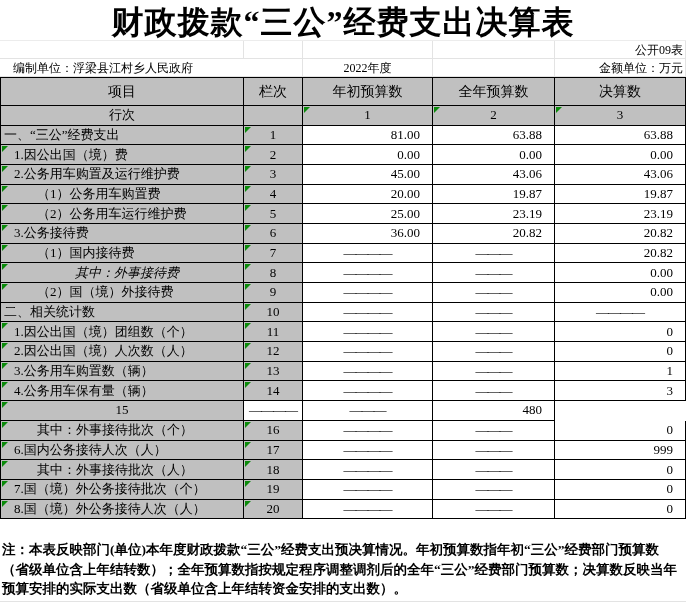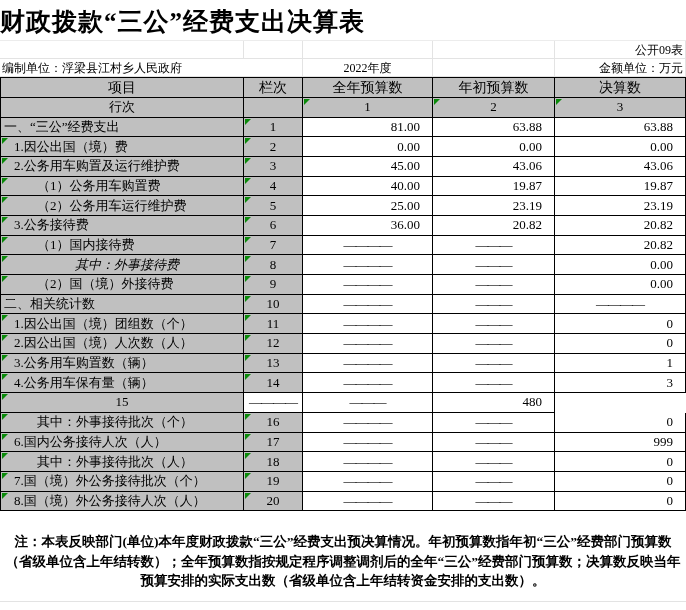--- a/index.html
+++ b/index.html
@@ -5,52 +5,52 @@
   html,body{margin:0;padding:0;}
   body{
     width:686px;height:610px;overflow:hidden;background:#fff;color:#000;
     font-family:"Liberation Serif","DejaVu Serif",serif;
     position:relative;
   }
   .page{position:relative;width:686px;height:610px;}
 
   
   .title{
-    height:40px;line-height:44px;
-    font-size:25px;font-weight:bold;letter-spacing:1px;white-space:nowrap;
+    height:40px;line-height:44px;text-align:center;
+    font-size:32px;font-weight:bold;letter-spacing:1px;white-space:nowrap;
   }
 
   
   .meta-grid{
     display:grid;grid-template-columns:244px 59px 130px 122px 131px;
     height:18px;line-height:18px;font-size:12px;
   }
   .meta-grid .mcell{
     box-sizing:border-box;border-right:1px solid #e3e3e3;border-bottom:1px solid #e3e3e3;
     overflow:hidden;white-space:nowrap;
   }
   .meta1{border-top:1px solid #ececec;}
   .m-span2{grid-column:1 / 3;}
   .m-right{text-align:right;padding-right:2px;}
   .m-center{text-align:center;}
-  .m-left{padding-left:2px;}
+  .m-left{padding-left:13px;}
 
   
   .tbl{
     box-sizing:border-box;border-top:1px solid #000;border-left:1px solid #000;
     width:686px;
   }
   .row{display:grid;grid-template-columns:243px 59px 130px 122px 131px;}
   .cell{
     position:relative;box-sizing:border-box;
     border-right:1px solid #000;border-bottom:1px solid #000;
     display:flex;align-items:center;
     font-size:13px;white-space:nowrap;overflow:hidden;
   }
-  .hdr-row{height:20px;}
+  .hdr-row{height:28px;}
   .hdr-row .cell{justify-content:center;font-size:14px;background:var(--gray,#c0c0c0);}
   .hangci-row{height:19.5px;}
   .hangci-row .cell{justify-content:center;background:var(--gray,#c0c0c0);}
   #rows .row{height:19.7px;}
   .label-cell{background:var(--gray,#c0c0c0);justify-content:flex-start;}
   .no-cell{background:var(--gray,#c0c0c0);justify-content:center;}
   .ind0{padding-left:3px;}
   .ind1{padding-left:13px;}
   .ind2{padding-left:36px;}
   .ind3{padding-left:74px;font-style:italic;}
@@ -61,21 +61,21 @@
   
   .tri::before{
     content:"";position:absolute;top:1px;left:1px;width:0;height:0;
     border-top:6px solid var(--green,#0a8a0a);
     border-right:6px solid transparent;
   }
 
   
   .footnote{
     margin-top:21px;padding:0 2px;
-    font-size:13.5px;font-weight:bold;line-height:19.5px;text-align:center;
+    font-size:13.5px;font-weight:bold;line-height:19.5px;
   }
   .hairline{
     position:absolute;left:0;top:601px;width:686px;height:0;
     border-top:1px solid #e3e3e3;
   }
 </style>
 </head>
 <body>
 
 <div class="page">
@@ -94,22 +94,22 @@
     <div class="mcell m-span2 m-left">编制单位：浮梁县江村乡人民政府</div>
     <div class="mcell m-center">2022年度</div>
     <div class="mcell"></div>
     <div class="mcell m-right">金额单位：万元</div>
   </div>
 
   <div class="tbl">
     <div class="row hdr-row">
       <div class="cell">项目</div>
       <div class="cell">栏次</div>
+      <div class="cell">年初预算数</div>
       <div class="cell">全年预算数</div>
-      <div class="cell">年初预算数</div>
       <div class="cell">决算数</div>
     </div>
     <div class="row hangci-row">
       <div class="cell">行次</div>
       <div class="cell"></div>
       <div class="cell tri">1</div>
       <div class="cell tri">2</div>
       <div class="cell tri">3</div>
     </div>
     <div id="rows">
@@ -130,21 +130,21 @@
         <div class="row">
           <div class="cell label-cell ind1 tri">2.公务用车购置及运行维护费</div>
           <div class="cell no-cell tri">3</div>
           <div class="cell val-cell num">45.00</div>
           <div class="cell val-cell num">43.06</div>
           <div class="cell val-cell num">43.06</div>
         </div>
         <div class="row">
           <div class="cell label-cell ind2 tri">（1）公务用车购置费</div>
           <div class="cell no-cell tri">4</div>
-          <div class="cell val-cell num">40.00</div>
+          <div class="cell val-cell num">20.00</div>
           <div class="cell val-cell num">19.87</div>
           <div class="cell val-cell num">19.87</div>
         </div>
         <div class="row">
           <div class="cell label-cell ind2 tri">（2）公务用车运行维护费</div>
           <div class="cell no-cell tri">5</div>
           <div class="cell val-cell num">25.00</div>
           <div class="cell val-cell num">23.19</div>
           <div class="cell val-cell num">23.19</div>
         </div>

